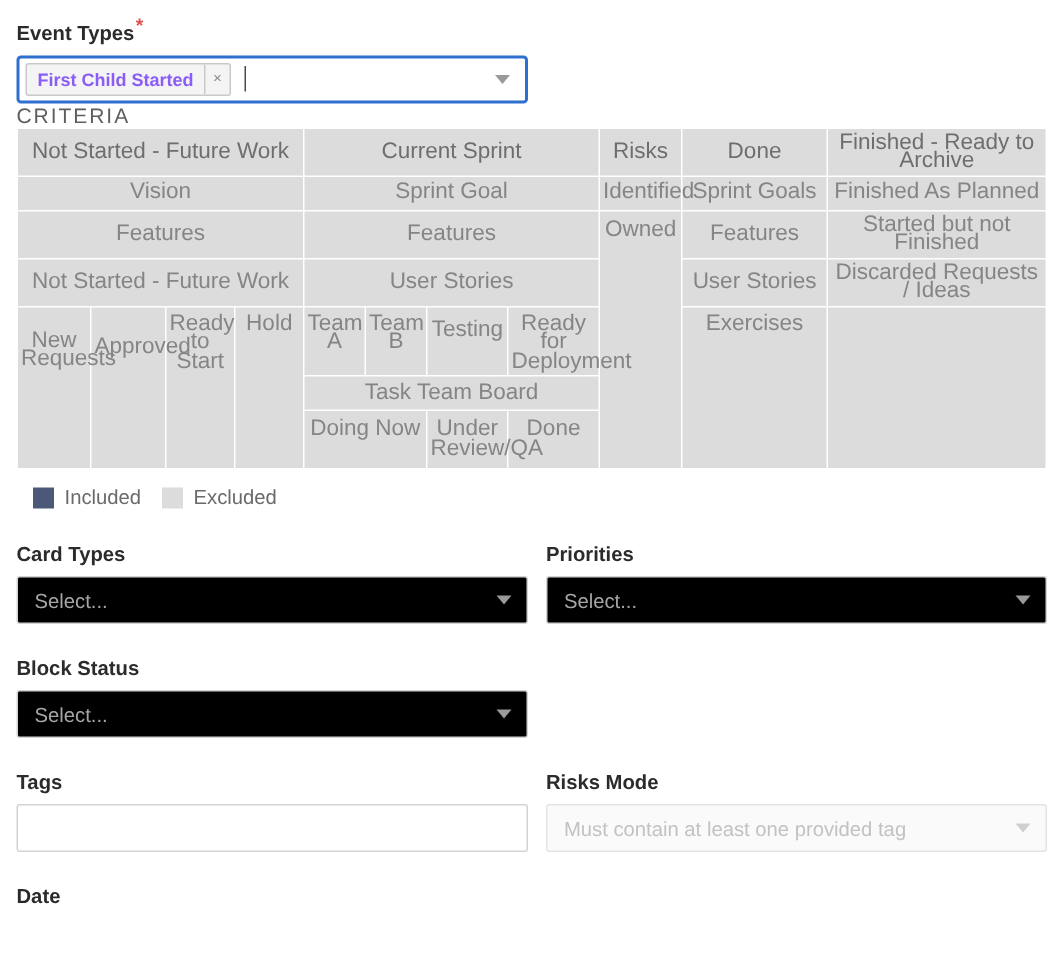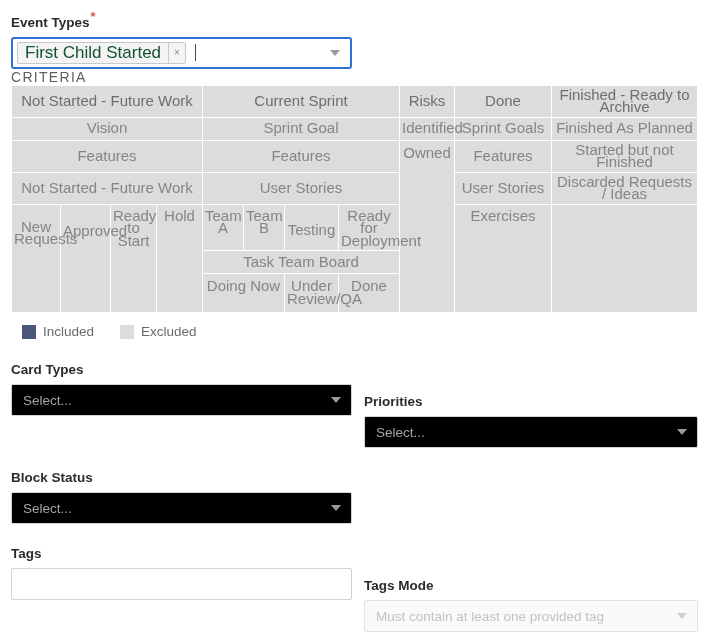--- a/index.html
+++ b/index.html
@@ -54,24 +54,25 @@
     display: inline-flex;
     align-items: stretch;
     border: 1px solid #c9c9c9;
     border-radius: 2px;
     background: #f4f4f4;
     height: 22px;
     overflow: hidden;
   }
   .chip-label {
     padding: 0 7px;
-    font-size: 17px;
-    color: #14532d;
+    font-size: 12px;
+    color: #8b5cf6;
     line-height: 20px;
     white-space: nowrap;
+    font-weight: bold;
   }
   .chip-remove {
     border-left: 1px solid #c9c9c9;
     padding: 0 5px;
     font-size: 10px;
     color: #8a8a8a;
     line-height: 20px;
     cursor: pointer;
     display: flex;
     align-items: center;
@@ -132,21 +133,21 @@
     color: #6e6e6e;
     font-weight: 400;
   }
   .lanes-table td.blank { color: transparent; }
 
   
   .legend {
     margin-top: 11px;
     display: flex;
     align-items: center;
-    gap: 12px;
+    gap: 0;
     padding-left: 11px;
   }
   .legend-item {
     display: flex;
     align-items: center;
     gap: 7px;
     margin-right: 14px;
   }
   .sw {
     width: 14px; height: 14px;
@@ -161,21 +162,21 @@
 
   
   .form-grid {
     margin-top: 23px;
   }
   .form-row {
     display: flex;
     margin-bottom: 22px;
   }
   .col-left  { width: 346px; margin-right: 12px; }
-  .col-right { width: 339px; margin-top: 32px; }
+  .col-right { width: 339px; }
 
   .select-box {
     position: relative;
     width: 100%;
     height: 32px;
     border: 1px solid #d3d3d3;
     border-radius: 2px;
     background: #000000;
     display: flex;
     align-items: center;
@@ -274,21 +275,21 @@
           <td>Discarded Requests / Ideas</td>
         </tr>
 
         <tr>
           <td rowspan="3" style="vertical-align:top;padding-top:16px">New Requests</td>
           <td rowspan="3" style="vertical-align:top;padding-top:20px">Approved</td>
           <td rowspan="3" style="vertical-align:top;padding-top:5px">Ready to Start</td>
           <td rowspan="3" style="vertical-align:top;padding-top:5px">Hold</td>
           <td style="height:40px;vertical-align:top;padding-top:5px">Team A</td>
           <td style="height:40px;vertical-align:top;padding-top:5px">Team B</td>
-          <td style="height:40px;vertical-align:top;padding-top:19px">Testing</td>
+          <td style="height:40px;vertical-align:top;padding-top:9px">Testing</td>
           <td style="height:40px;vertical-align:top;padding-top:5px">Ready for Deployment</td>
           <td rowspan="3" style="vertical-align:top;padding-top:5px">Exercises</td>
           <td rowspan="3" class="blank"></td>
         </tr>
 
         <tr>
           <td colspan="4">Task Team Board</td>
         </tr>
 
         <tr>
@@ -340,21 +341,21 @@
       </div>
       <div class="col-right"></div>
     </div>
 
     <div class="form-row">
       <div class="col-left field-block">
         <label class="field-label">Tags</label>
         <input class="text-input" type="text" value="" style="">
       </div>
       <div class="col-right field-block">
-        <label class="field-label">Tags Mode</label>
+        <label class="field-label">Risks Mode</label>
         <div class="select-box disabled">
           <span>Must contain at least one provided tag</span>
           <span class="dd-arrow"></span>
         </div>
       </div>
     </div>
 
     <div class="form-row">
       <div class="col-left field-block">
         <label class="field-label">Date</label>

